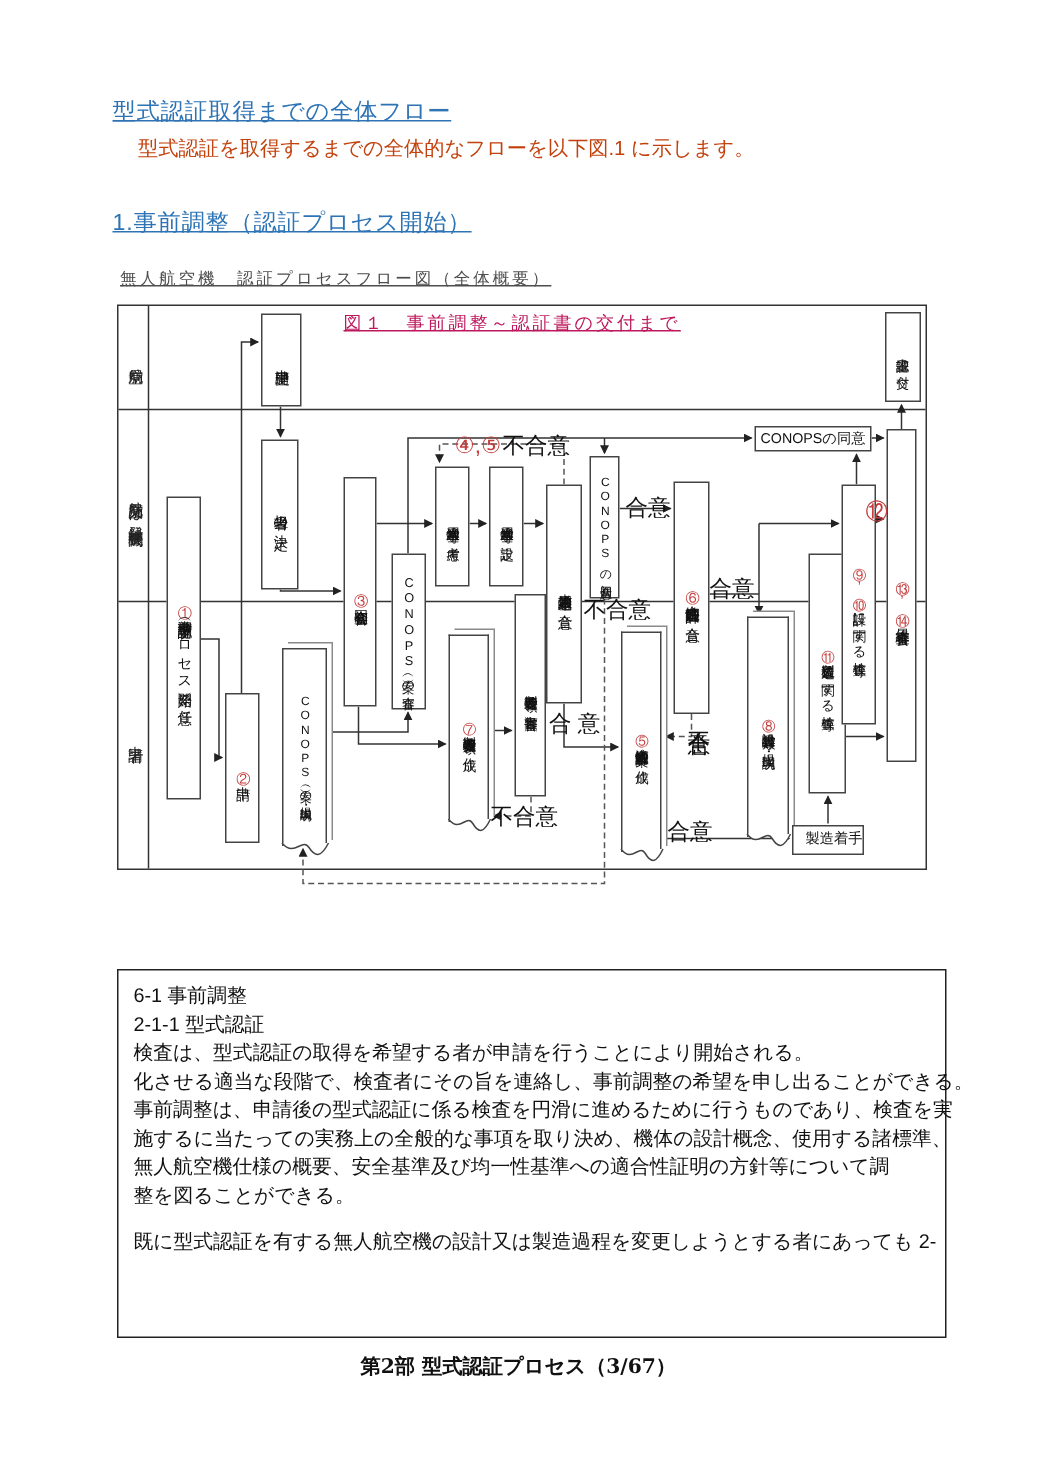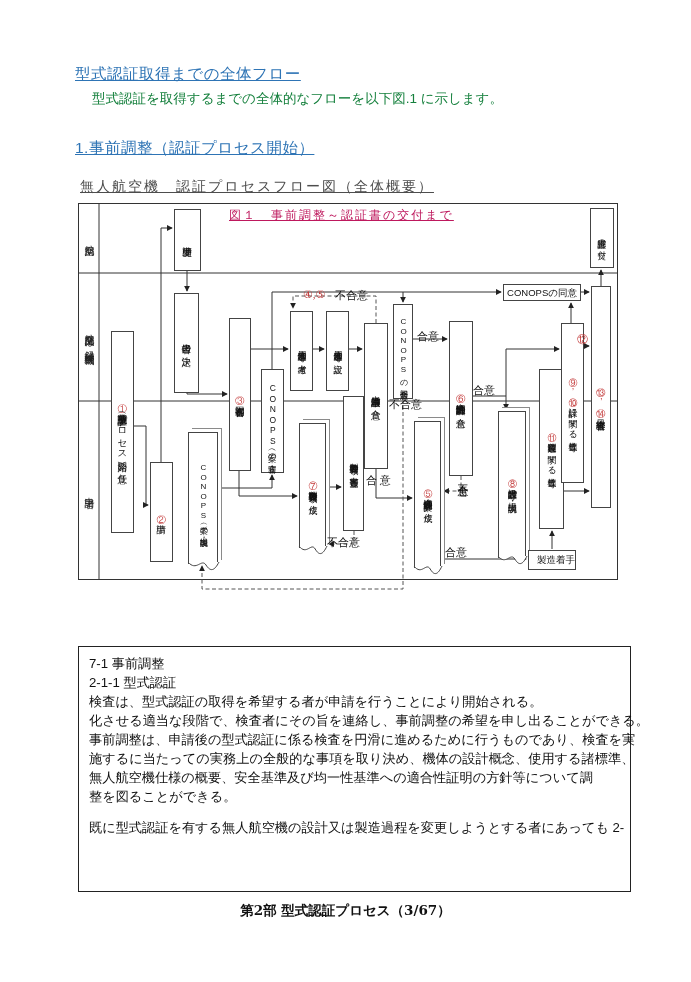--- a/index.html
+++ b/index.html
@@ -3,39 +3,39 @@
 <meta charset="utf-8">
 <style>
   html,body{margin:0;padding:0;}
   body{
     width:691px;height:982px;position:relative;background:#ffffff;
     font-family:"Liberation Sans",sans-serif;color:#1a1a1a;overflow:hidden;
   }
   .abs{position:absolute;}
   
   .h-blue{font-size:15.5px;color:#2e74b5;text-decoration:underline;letter-spacing:.5px;}
-  .intro{font-size:13.5px;color:#15803d;}
-  .diagram-caption{font-size:14px;color:#4d4d4d;font-family:"DejaVu Serif",serif;
+  .intro{font-size:13.5px;color:#c2410c;}
+  .diagram-caption{font-size:11px;color:#4d4d4d;font-family:"DejaVu Serif",serif;
     text-decoration:underline;letter-spacing:2px;}
   
   #diagram{left:78px;top:203px;width:538px;height:375px;border:1px solid #333;background:#fff;}
   .lane-label{position:absolute;left:0;width:20px;display:flex;align-items:center;justify-content:center;}
   .lane-label span{writing-mode:vertical-rl;text-orientation:upright;font-size:10px;color:#222;letter-spacing:1px;}
   .fig-title{position:absolute;left:150px;top:3px;width:236px;font-family:"DejaVu Serif",serif;
     font-size:12px;color:#be185d;text-decoration:underline;letter-spacing:2px;white-space:nowrap;}
   
   .fbox{position:absolute;border:1px solid #444;background:#fff;display:flex;
     align-items:center;justify-content:center;box-sizing:border-box;z-index:3;}
   .fbox span.lbl{writing-mode:vertical-rl;text-orientation:upright;line-height:1;
     letter-spacing:.5px;color:#111;}
   .fbox.hbox span.lbl{writing-mode:horizontal-tb;letter-spacing:0;}
   .scroll{border-bottom:none;box-shadow:3px -3px 0 0 #ffffff,4px -4px 0 0 #8a8a8a;}
   .scroll svg.wave{position:absolute;left:-1px;bottom:-9px;overflow:visible;z-index:4;}
   .num{color:#c43c3c;}
-  .flabel{position:absolute;font-size:11px;color:#111;white-space:nowrap;z-index:5;background:transparent;font-family:Liberation Serif, serif;}
+  .flabel{position:absolute;font-size:15px;color:#111;white-space:nowrap;z-index:5;background:transparent;}
   .flabel.vert{writing-mode:vertical-rl;text-orientation:upright;}
   .flabel.red{color:#c43c3c;}
   #connectors{position:absolute;left:0;top:0;overflow:visible;z-index:1;}
   
   #section-box{left:78px;top:646px;width:553px;height:246px;border:1px solid #222;
     padding:7px 10px;box-sizing:border-box;}
   #section-box .tline{font-size:13.2px;line-height:19px;color:#111;white-space:nowrap;}
   #section-box .tline.blank{height:12px;}
   #footer{left:0;right:0;top:902px;text-align:center;font-family:"DejaVu Serif",serif;
     font-weight:bold;font-size:13.5px;color:#111;}
@@ -194,21 +194,21 @@
       <div class="flabel" style="left: 287px; top: 269px;">合 意</div>
       <div class="flabel" style="left: 248px; top: 331px;">不合意</div>
       <div class="flabel" style="left: 394px; top: 179px;">合意</div>
       <div class="flabel vert" style="left: 376px; top: 272px;">不合意</div>
       <div class="flabel" style="left: 366px; top: 341px;">合意</div>
       <div class="flabel red" style="left: 498px; top: 128px;">⑫</div>
     </div>
 </div>
 
 <div id="section-box" class="abs">
-    <div class="tline">7-1 事前調整</div>
+    <div class="tline">6-1 事前調整</div>
     <div class="tline">2-1-1 型式認証</div>
     <div class="tline">検査は、型式認証の取得を希望する者が申請を行うことにより開始される。</div>
     <div class="tline">化させる適当な段階で、検査者にその旨を連絡し、事前調整の希望を申し出ることができる。</div>
     <div class="tline">事前調整は、申請後の型式認証に係る検査を円滑に進めるために行うものであり、検査を実</div>
     <div class="tline">施するに当たっての実務上の全般的な事項を取り決め、機体の設計概念、使用する諸標準、</div>
     <div class="tline">無人航空機仕様の概要、安全基準及び均一性基準への適合性証明の方針等について調</div>
     <div class="tline">整を図ることができる。</div>
     <div class="tline blank"></div>
     <div class="tline">既に型式認証を有する無人航空機の設計又は製造過程を変更しようとする者にあっても 2-</div>
   </div>

